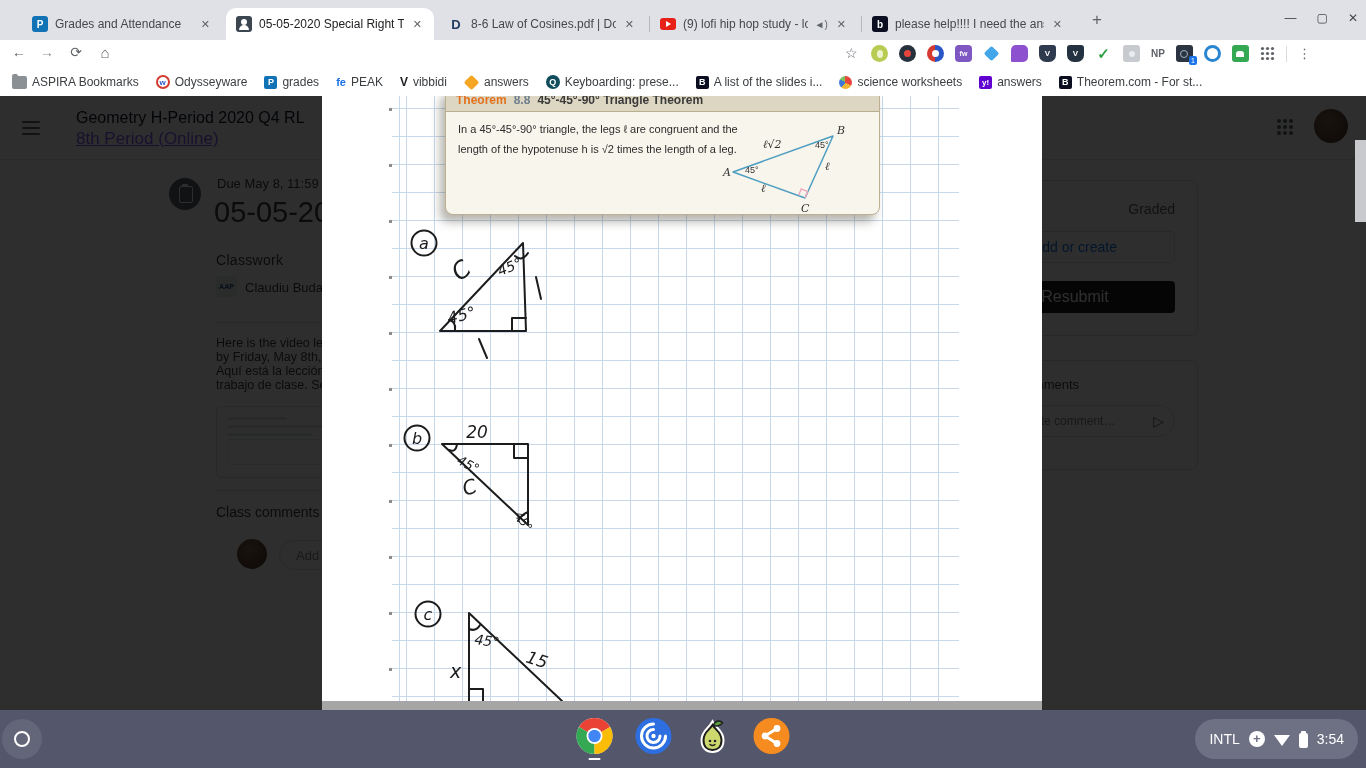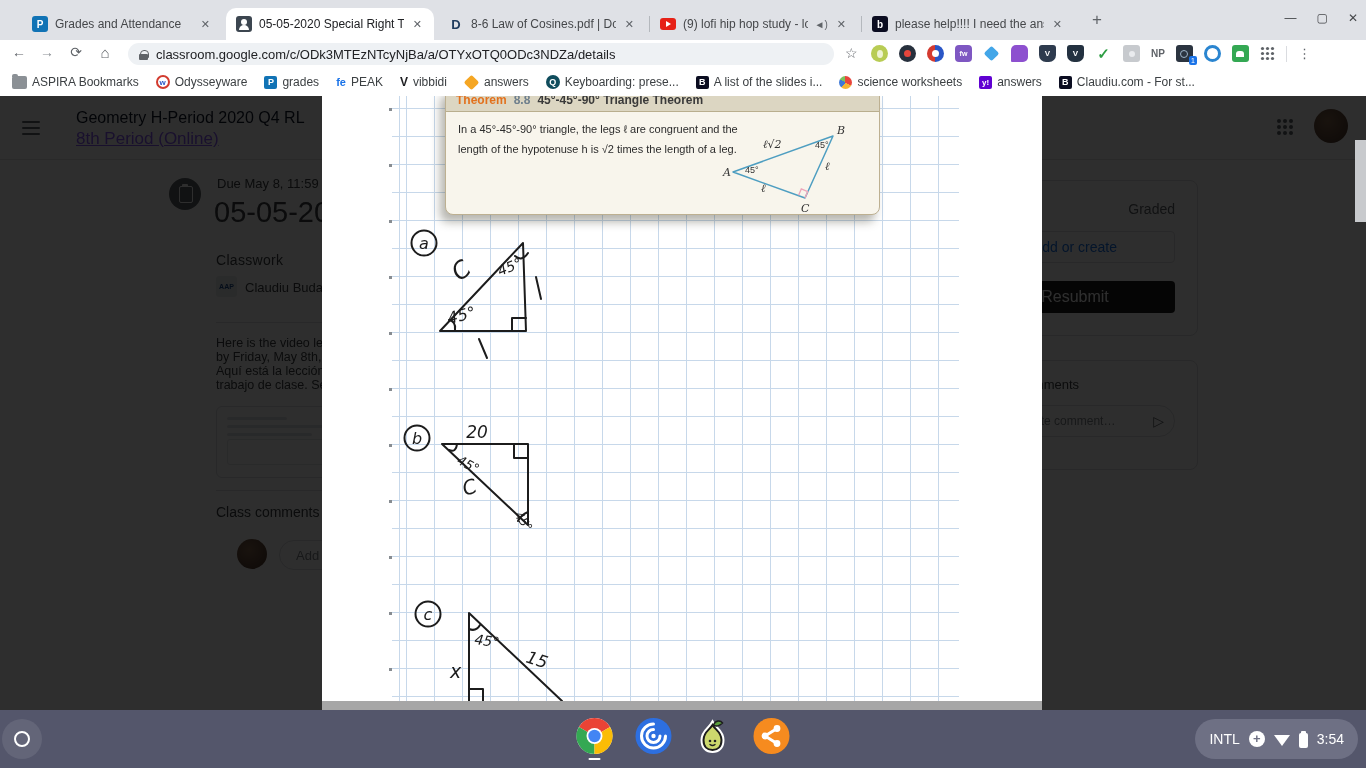--- a/index.html
+++ b/index.html
@@ -195,24 +195,20 @@
       <span>▢</span>
       <span>✕</span>
     </div>
   </div>
 
   <div class="toolbar">
     <span class="navic" style="left:8px;">←</span>
     <span class="navic" style="left:36px;color:#8b9095;">→</span>
     <span class="navic" style="left:65px;">⟳</span>
     <span class="navic" style="left:94px;font-size:15px;">⌂</span>
-    <div class="omnibox">
-      <span class="lock"></span>
-      <span>classroom.google.com/c/ODk3MTEzNTcyNjBa/a/OTYxOTQ0ODc3NDZa/details</span>
-    </div>
     <span class="star">☆</span>
     <div class="extrow">
       <span class="ext e-pear"></span>
       <span class="ext e-cast"></span>
       <span class="ext e-rw"></span>
       <span class="ext e-fw">fw</span>
       <span class="ext e-kami"></span>
       <span class="ext e-purple"></span>
       <span class="ext e-shield1">V</span>
       <span class="ext e-shield2">V</span>
@@ -280,21 +276,21 @@
     <span class="bm">
         <span class="bi bi-pie"></span>
         <span>science worksheets</span>
       </span>
     <span class="bm">
         <span class="bi bi-y">y!</span>
         <span>answers</span>
       </span>
     <span class="bm">
         <span class="bi bi-b">B</span>
-        <span>Claudiu.com - For st...</span>
+        <span>Theorem.com - For st...</span>
       </span>
   </div>
 
   <div class="content">
 
     <div class="gc">
       <div class="gc-header">
         <div class="burger">
             <span></span>
             <span></span>

